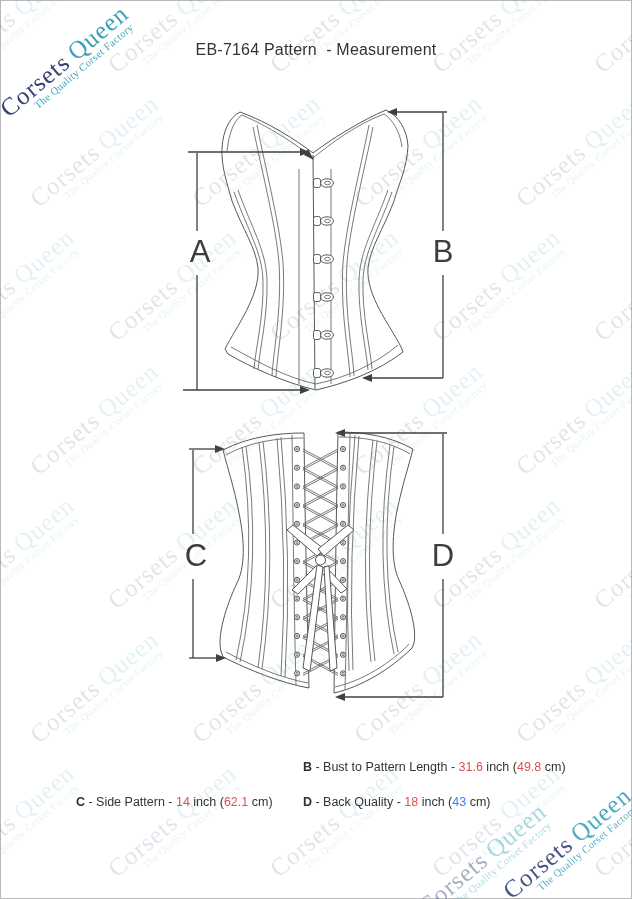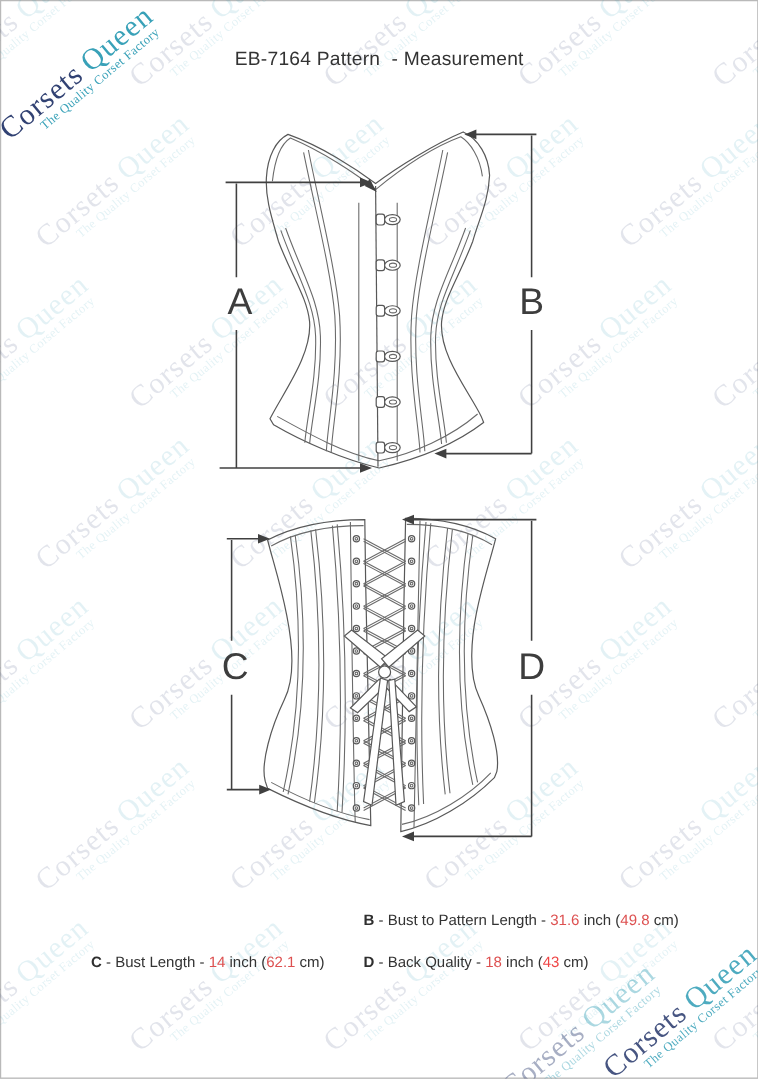--- a/index.html
+++ b/index.html
@@ -409,18 +409,18 @@
 
   <div class="dimlabel" style="left:183px;top:235px;">A</div>
   <div class="dimlabel" style="left:426px;top:235px;">B</div>
   <div class="dimlabel" style="left:179px;top:539px;">C</div>
   <div class="dimlabel" style="left:426px;top:539px;">D</div>
 
   <div class="mrow" style="left:289px;top:746px;">
     <b>B</b><span> - </span><span>Bust to Pattern Length</span><span> - </span><span class="num" style="color: rgb(221, 80, 80);">31.6</span><span> inch (</span><span class="num" style="color: rgb(221, 80, 80);">49.8</span><span> cm)</span>
   </div>
   <div class="mrow" style="left:62px;top:781px;">
-    <b>C</b><span> - </span><span>Bust Length</span><span> - </span><span class="num" style="color: rgb(221, 80, 80);">14</span><span> inch (</span><span class="num" style="color: rgb(221, 80, 80);">62.1</span><span> cm)</span>
+    <b>C</b><span> - </span><span>Side Pattern</span><span> - </span><span class="num" style="color: rgb(221, 80, 80);">14</span><span> inch (</span><span class="num" style="color: rgb(221, 80, 80);">62.1</span><span> cm)</span>
   </div>
   <div class="mrow" style="left:289px;top:781px;">
-    <b>D</b><span> - </span><span>Back Quality</span><span> - </span><span class="num" style="color: rgb(221, 80, 80);">18</span><span> inch (</span><span class="num" style="color: #ef4444;">43</span><span> cm)</span>
+    <b>D</b><span> - </span><span>Back Quality</span><span> - </span><span class="num" style="color: rgb(221, 80, 80);">18</span><span> inch (</span><span class="num" style="color: #3b82f6;">43</span><span> cm)</span>
   </div>
 </div>
 
 </body></html>

